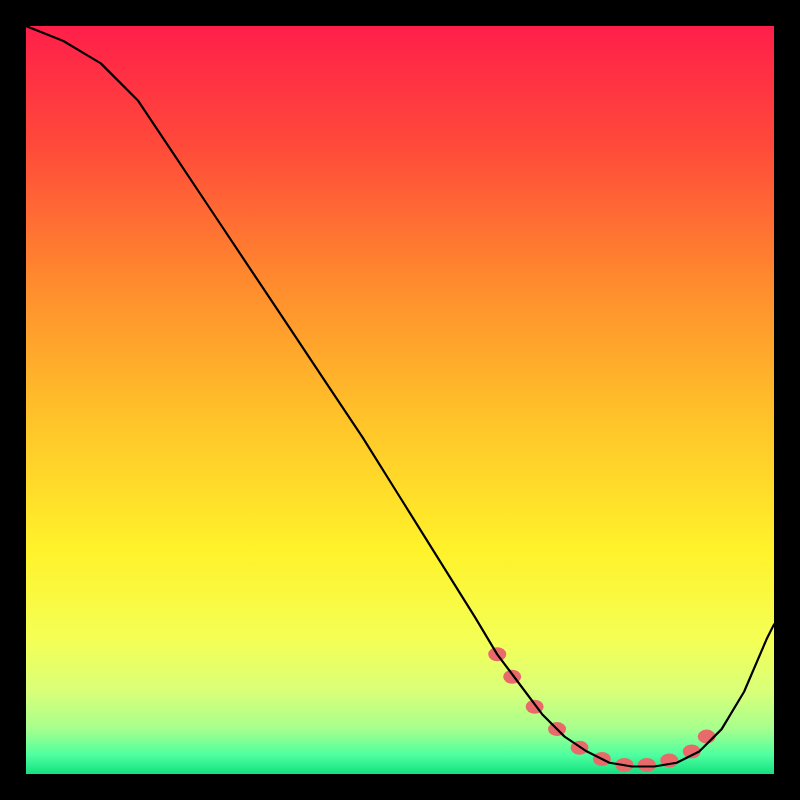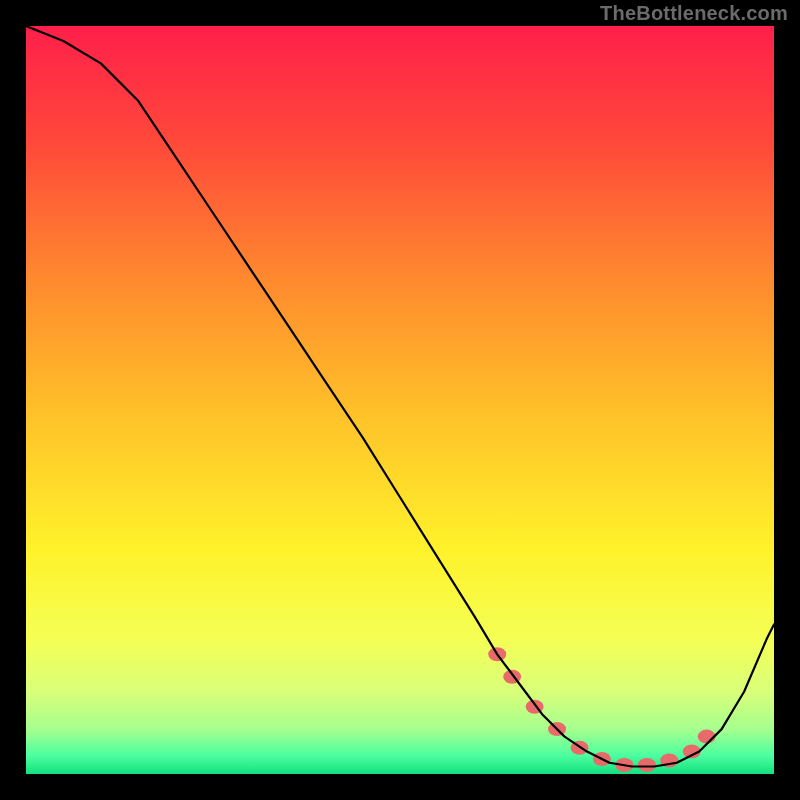--- a/index.html
+++ b/index.html
@@ -37,21 +37,20 @@
   svg.plot {
     width: 748px;
     height: 748px;
     display: block;
   }
 </style>
 </head>
 <body>
 
 <div class="outer">
-  <div class="watermark">TheBottleneck.com</div>
 
   <div class="plot-wrap">
     <svg class="plot" viewBox="0 0 748 748">
       <defs>
         <linearGradient id="bg-grad" x1="0" y1="0" x2="0" y2="1">
         <stop offset="0.00%" stop-color="#ff1f4a"></stop>
             <stop offset="16.00%" stop-color="#ff4a3a"></stop>
             <stop offset="34.00%" stop-color="#ff8a2e"></stop>
             <stop offset="52.00%" stop-color="#ffc229"></stop>
             <stop offset="70.00%" stop-color="#fff22a"></stop>

